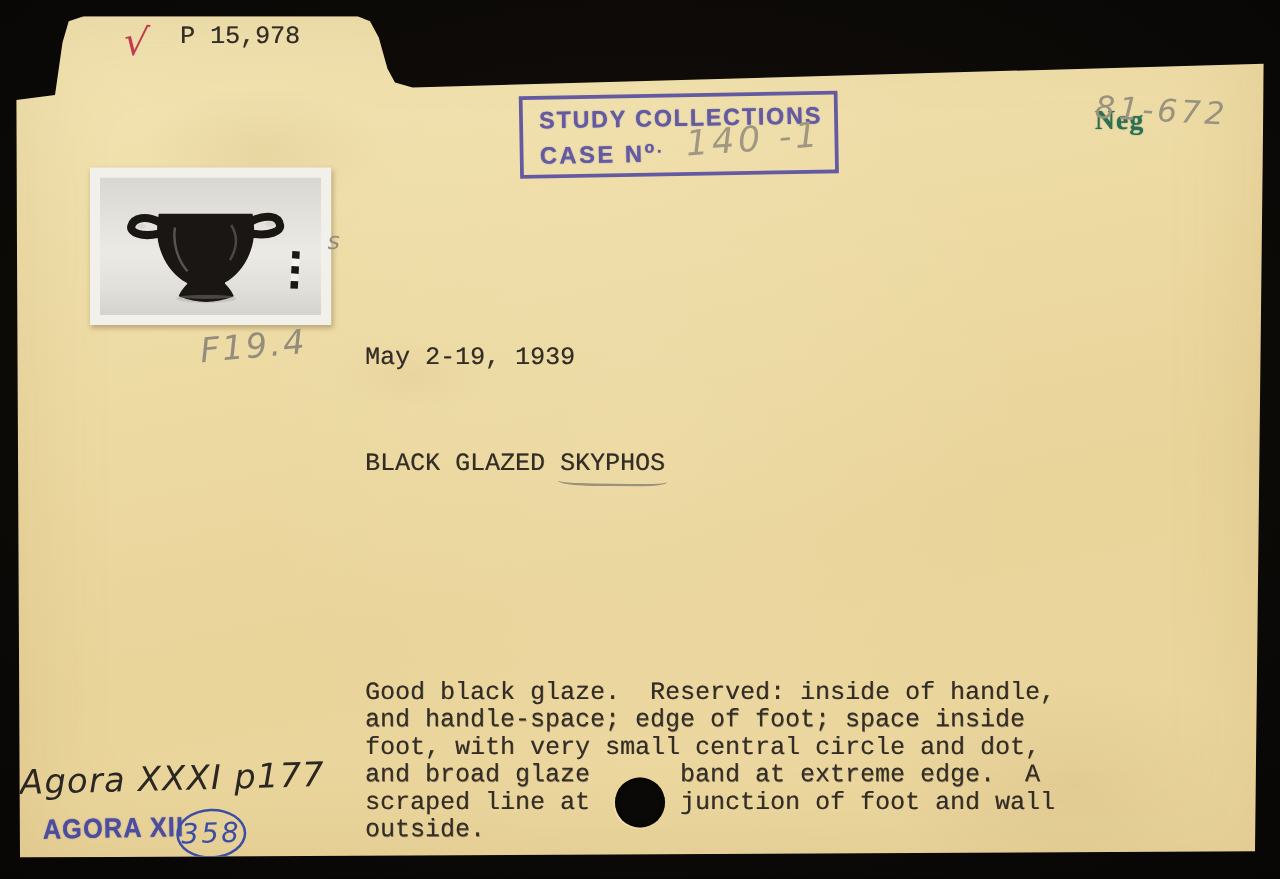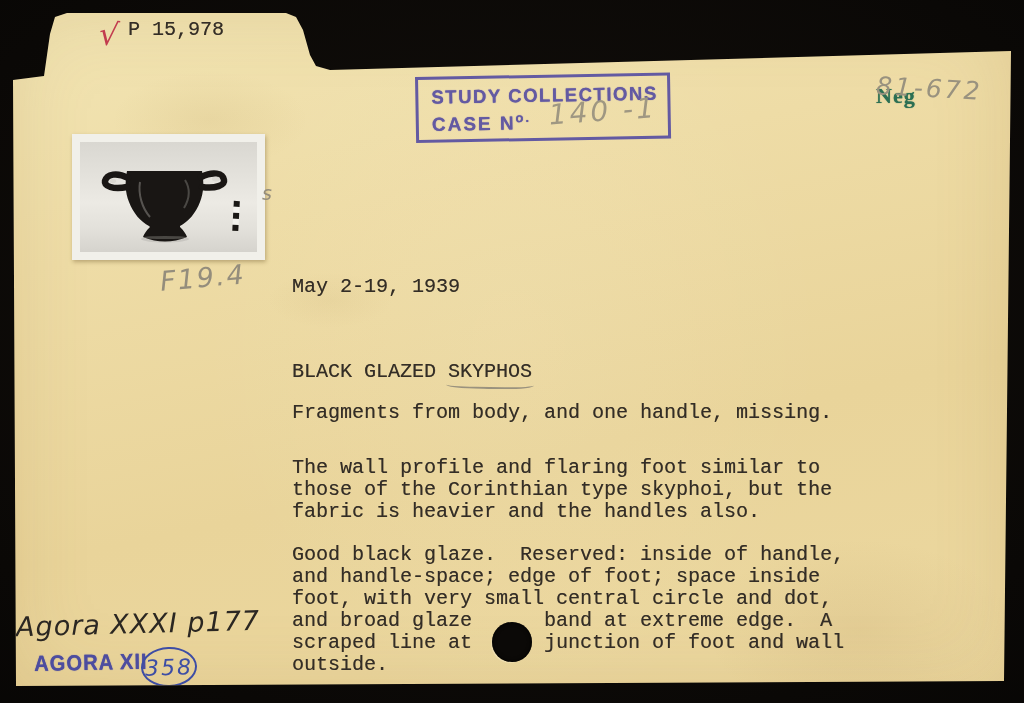--- a/index.html
+++ b/index.html
@@ -16,21 +16,21 @@
           radial-gradient(220px 130px at 860px 630px, rgba(150,112,60,.10), transparent 70%),
           radial-gradient(420px 520px at 512px 340px, rgba(255,250,232,.09), transparent 75%),
           radial-gradient(90px 40px at 330px 300px, rgba(160,130,70,.07), transparent 70%);}
   .typed{position:absolute;font-family:"Liberation Mono", monospace;font-size:20px;line-height:22px;
          color:#332d26;white-space:pre;letter-spacing:0;
          text-shadow:.3px .3px .5px rgba(51,45,38,.55);}
   .pencil{position:absolute;font-family:"DejaVu Sans", sans-serif;font-style:italic;color:var(--pencil,#948d7c);}
   .ink{position:absolute;font-family:"DejaVu Sans", sans-serif;font-style:italic;color:var(--ink_black,#2b2722);}
   .check{position:absolute;left:99px;top:16px;font-size:31px;color:var(--check_red,#c23b4e);
          transform:rotate(6deg);font-family:"DejaVu Sans", sans-serif;}
-  .cat-number{left:128px;top:19px;text-align:center;}
+  .cat-number{left:144px;top:19px;text-align:center;}
   
   .stamp-box{position:absolute;left:415px;top:77px;width:249px;height:60px;
              border:3px solid var(--stamp_purple,#584fa2);transform:rotate(-1deg);transform-origin:left top;
              color:var(--stamp_purple,#584fa2);opacity:.92;}
   .stamp-line1{position:absolute;left:13px;top:7px;font-size:19px;font-weight:bold;letter-spacing:1.5px;
                transform:scaleX(.98);transform-origin:left;text-shadow:0 0 1px var(--stamp_purple,#584fa2);}
   .stamp-line2{position:absolute;left:13px;top:32px;font-size:19px;font-weight:bold;letter-spacing:2px;
                text-shadow:0 0 1px var(--stamp_purple,#584fa2);}
   .stamp-line2 sup{font-size:13px;}
   .case-value{left:130px;top:18px;font-size:28px;transform:rotate(-3deg);letter-spacing:3px;color:var(--pencil2,#99927f);}
@@ -118,24 +118,20 @@
           <rect x="153" y="83" width="6" height="6" fill="#1a1815"></rect>
         </g>
       </svg>
     </div>
     <span class="pencil fig-ref">F19.4</span>
     <span class="pencil margin-s">s</span>
 
     <div class="typed blk-date">May 2-19, 1939</div>
     <div class="typed blk-title"><span>BLACK GLAZED </span><span>SKYPHOS</span></div>
     <div class="title-underline"></div>
-    <div class="typed blk-cond">Fragments from body, and one handle, missing.</div>
-    <div class="typed blk-para1">The wall profile and flaring foot similar to
-those of the Corinthian type skyphoi, but the
-fabric is heavier and the handles also.</div>
     <div class="typed blk-para2">Good black glaze.  Reserved: inside of handle,
 and handle-space; edge of foot; space inside
 foot, with very small central circle and dot,
 and broad glaze      band at extreme edge.  A
 scraped line at      junction of foot and wall
 outside.</div>
 
     <div class="hole"></div>
 
     <span class="ink agora-ref">Agora XXXI p177</span>

